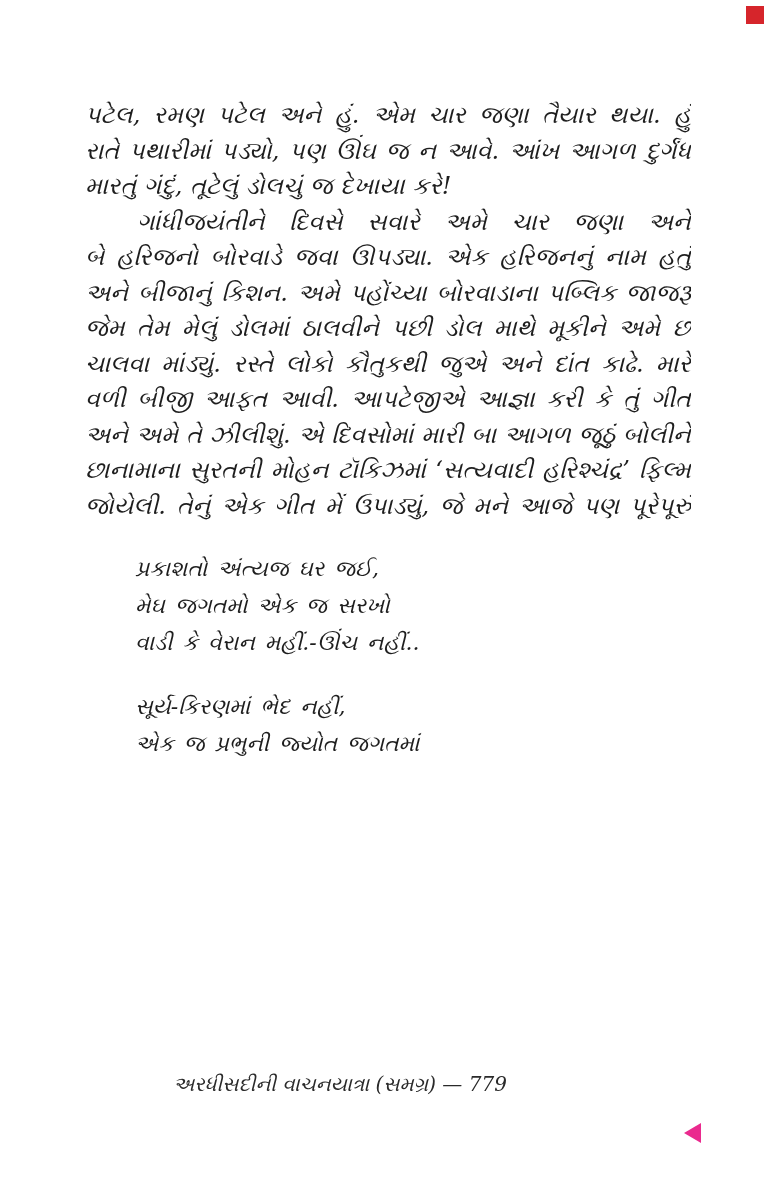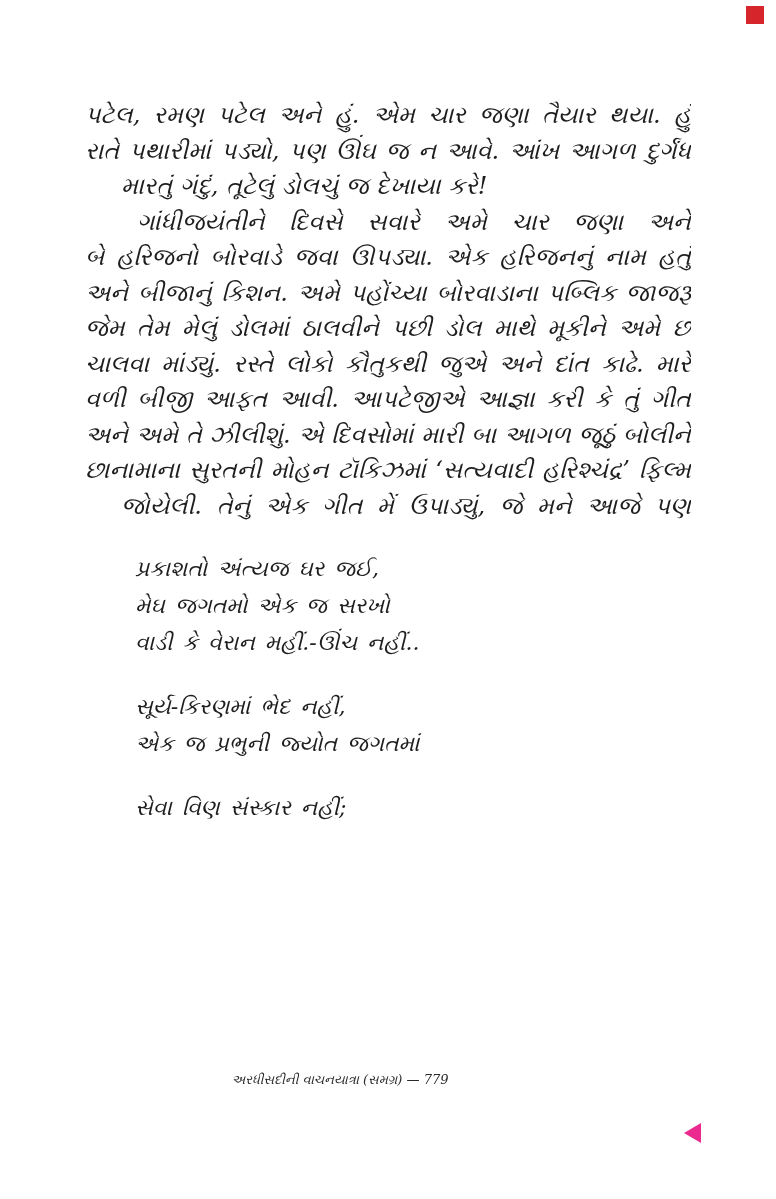--- a/index.html
+++ b/index.html
@@ -32,40 +32,40 @@
   }
 
   
   .pl {
     text-align: justify;
     text-align-last: justify;
     white-space: normal;
     overflow: hidden;
     height: 35.5px;
   }
-  .pl.left { text-align-last: left; margin-left: 36px; }
+  .pl.left { text-align-last: left; }
   .pl.indent { text-indent: 52px; }
 
   
   .poem {
     margin-top: 26px;
     padding-left: 50px;
     font-size: 22px;
     line-height: 37px;
   }
   .stanza { margin: 0 0 27px 0; }
   .vl { text-align: left; word-spacing: 3px; }
 
   
   .footer {
     position: absolute;
     left: 0; top: 1072px;
     width: 680px;
     text-align: center;
-    font-size: 13px;
+    font-size: 20px;
     font-style: italic;
     color: #2a2a2a;
   }
 
   
   .nav-triangle {
     position: absolute;
     top: 1123px; left: 684px;
     width: 0; height: 0;
     border-top: 10px solid transparent;
@@ -105,21 +105,20 @@
       <div class="stanza">
         <div class="vl">પ્રકાશતો અંત્યજ ઘર જઈ,</div>
         <div class="vl">મેઘ જગતમો એક જ સરખો</div>
         <div class="vl">વાડી કે વેરાન મહીં.-ઊંચ નહીં..</div>
       </div>
       <div class="stanza">
         <div class="vl">સૂર્ય-કિરણમાં ભેદ નહીં,</div>
         <div class="vl">એક જ પ્રભુની જ્યોત જગતમાં</div>
       </div>
       <div class="stanza">
-        <div class="vl">સેવા વિણ સંસ્કાર નહીં;</div>
       </div>
     </div>
 
   </main>
 
   <div class="footer">અરધીસદીની વાચનયાત્રા (સમગ્ર) — 779</div>
 
   <div class="nav-triangle"></div>
 
 </div>

